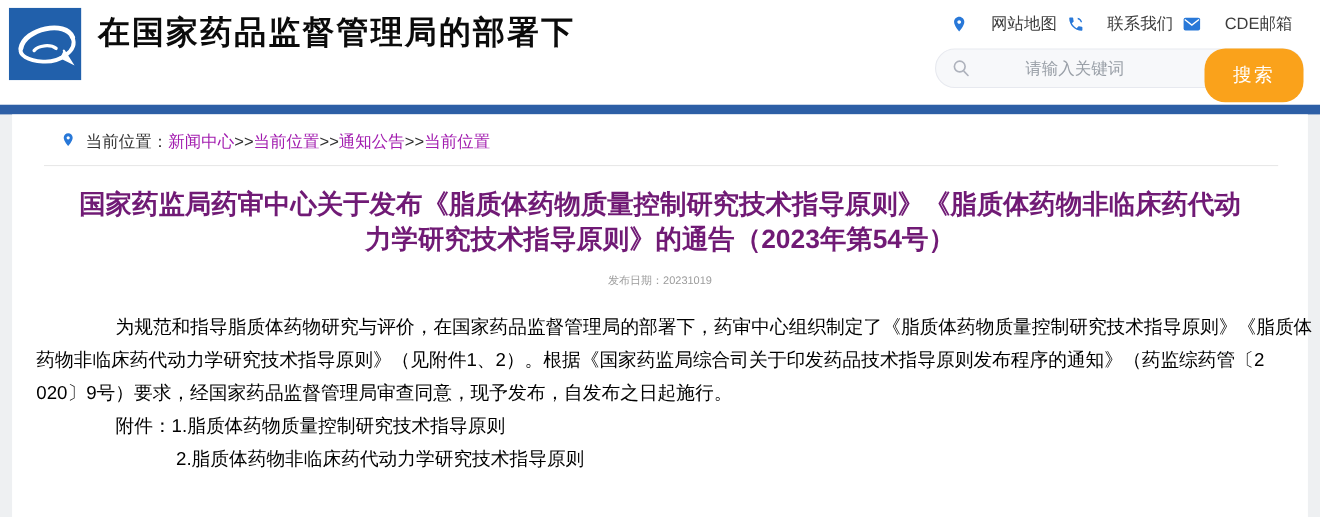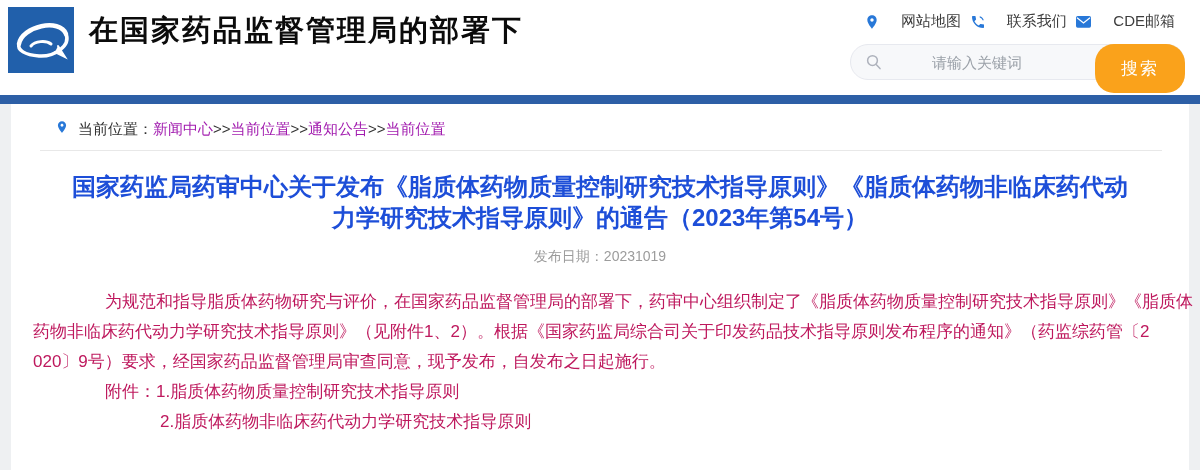--- a/index.html
+++ b/index.html
@@ -53,25 +53,25 @@
 
   .breadcrumb{ display:flex; align-items:center; gap:9px; padding-left:22px; height:22px; }
   .breadcrumb-text{ font-size:15px; color:#333; }
   .breadcrumb a{ color:#a21caf; text-decoration:none; cursor:pointer; }
   .crumb-sep{ color:#333; }
 
   .content-divider{ border:none; border-top:1px solid #e8e8e8; margin:10px 5px 0 7px; }
 
   .article-title{
     margin-top:20px; text-align:center;
-    font-size:24px; font-weight:bold; color:#1d4ed8; line-height:31px;
+    font-size:24px; font-weight:bold; color:#701a75; line-height:31px;
   }
-  .pub-date{ margin-top:15px; text-align:center; font-size:14px; color:#9c9c9c; }
+  .pub-date{ margin-top:15px; text-align:center; font-size:10px; color:#9c9c9c; }
 
-  .article-body{ margin-top:21px; font-size:17px; color:#be185d; }
+  .article-body{ margin-top:21px; font-size:17px; color:#000000; }
   .body-line{ line-height:30px; white-space:nowrap; }
   .ind{ text-indent:72px; }
   .ind2{ text-indent:127px; }
 </style>
 </head>
 <body>
 
 <header class="site-header">
   <div class="brand">
     <span class="logo">

